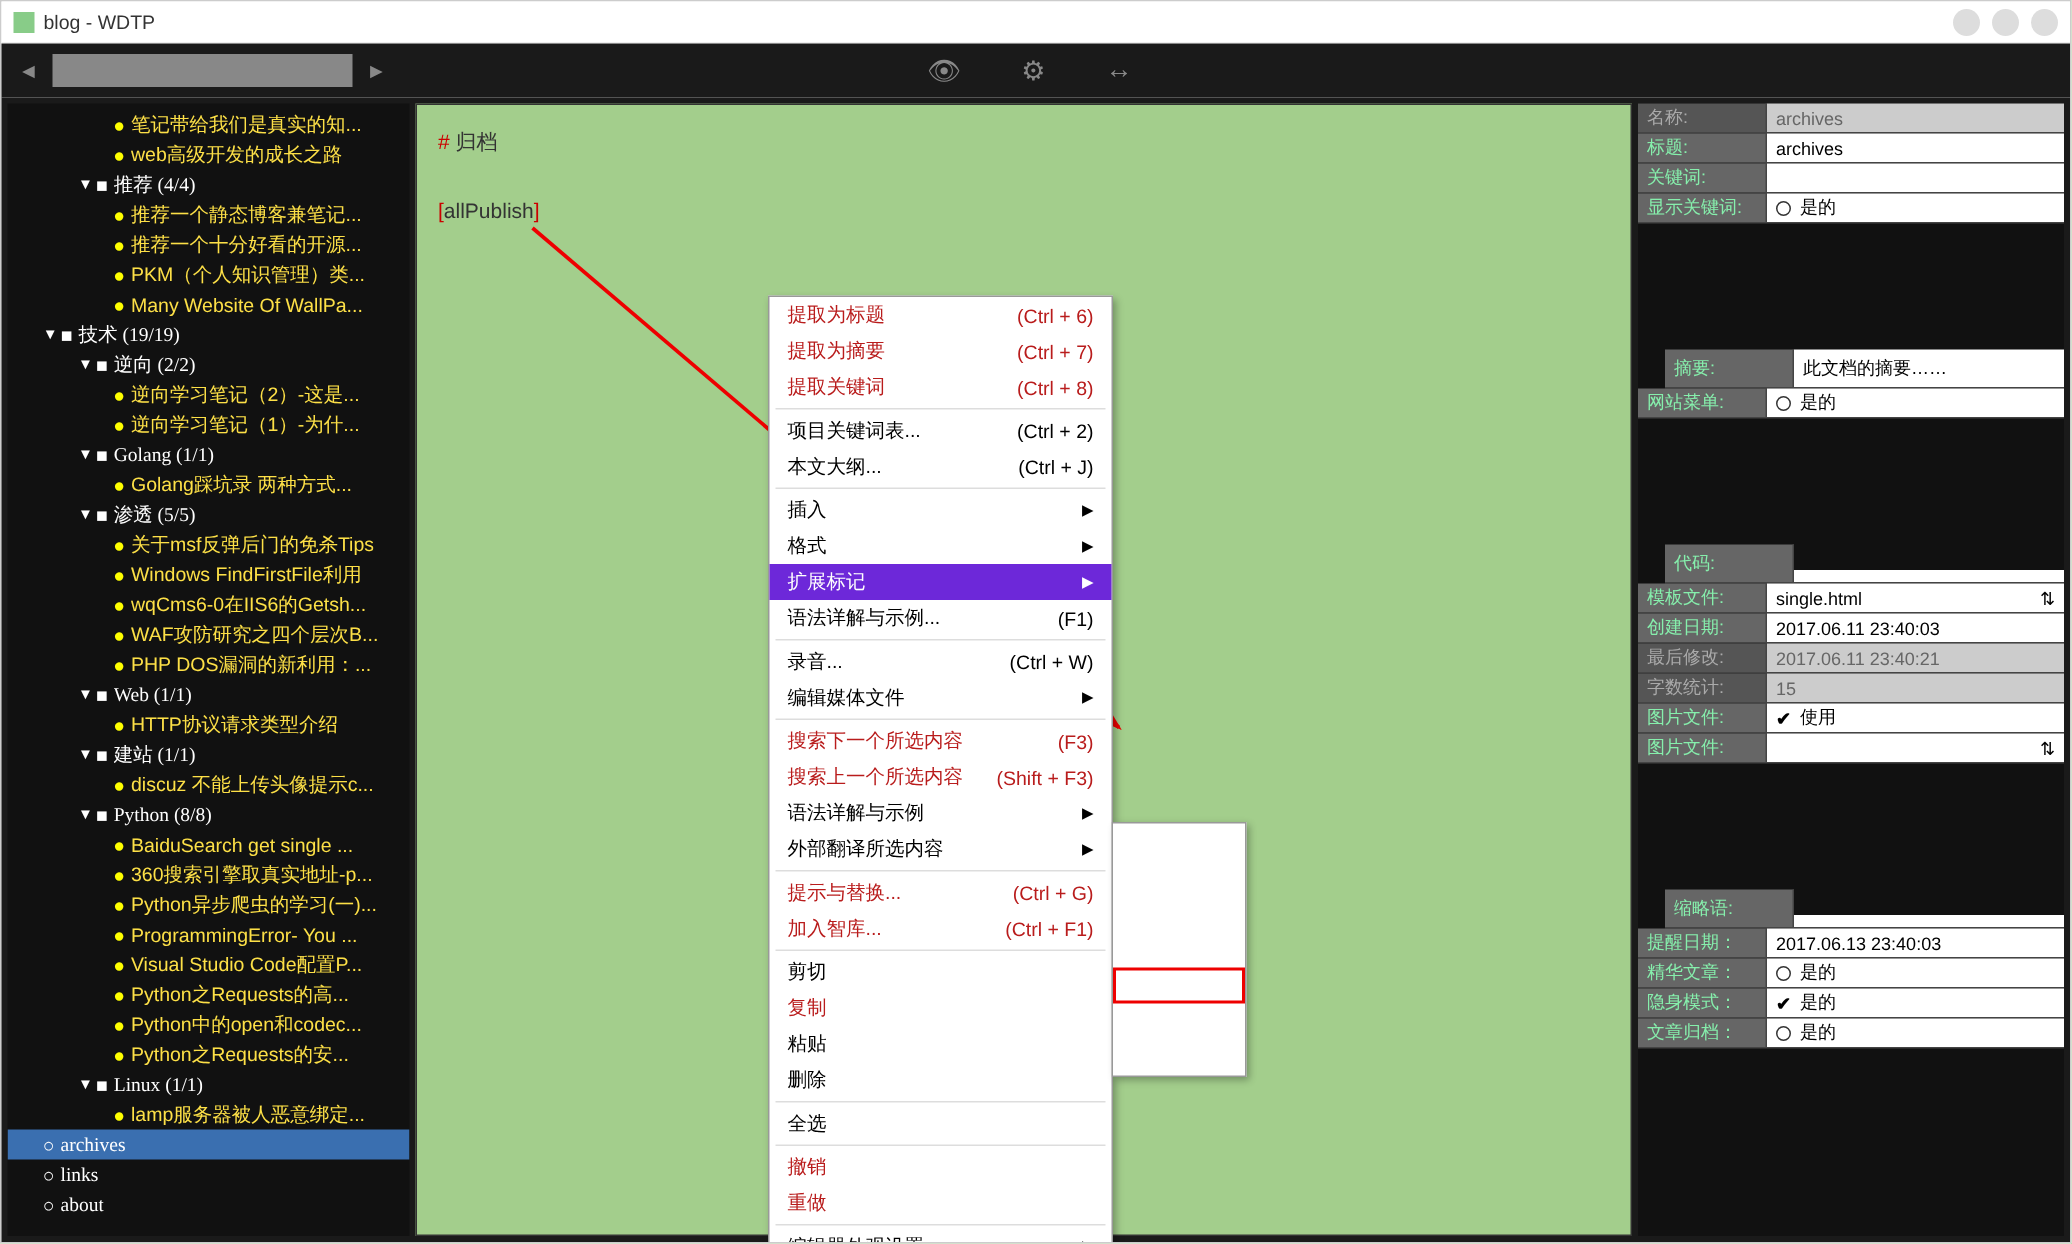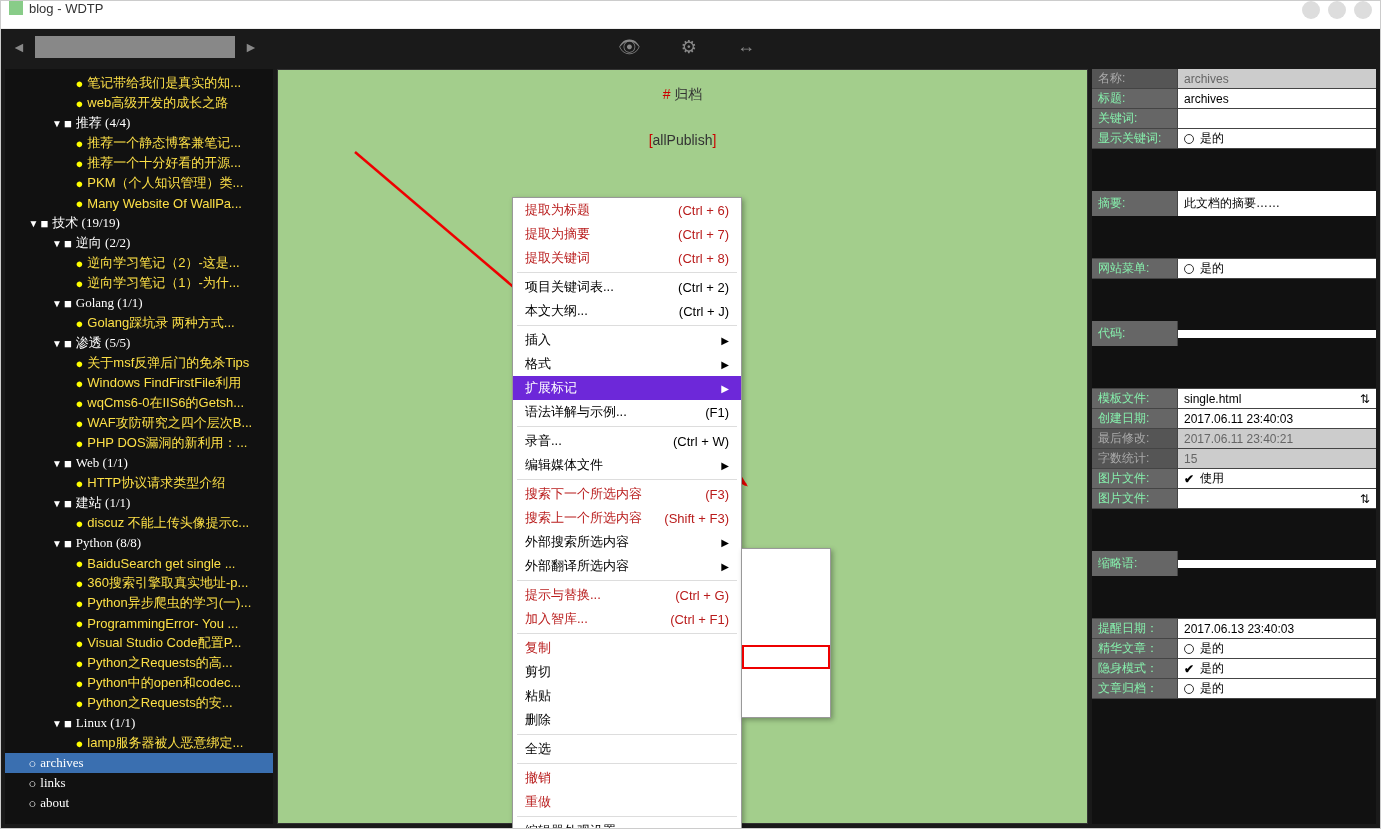--- a/index.html
+++ b/index.html
@@ -1,19 +1,19 @@
 <!DOCTYPE html>
 <html><head>
 <meta charset="utf-8">
 <style>
 * { box-sizing: border-box; margin: 0; padding: 0; font-family: "Microsoft YaHei", sans-serif; }
 body { background: #f0f0f0; width: 1381px; height: 829px; overflow: hidden; }
 
 .window { width: 1381px; height: 829px; background: #fff; display: flex; flex-direction: column; border: 1px solid #ccc; }
-.titlebar { height: 28px; display: flex; align-items: flex-start; padding: 0 8px; background: #fff; border-bottom: 1px solid #eee; }
+.titlebar { height: 28px; display: flex; align-items: center; padding: 0 8px; background: #fff; border-bottom: 1px solid #eee; }
 .titlebar-icon { width: 14px; height: 14px; background: #8c8; margin-right: 6px; }
 .titlebar-title { font-size: 13px; color: #333; flex: 1; }
 .winbtns { display: flex; gap: 8px; }
 .winbtn { width: 18px; height: 18px; border-radius: 50%; background: #ddd; }
 
 .toolbar { height: 36px; background: #1a1a1a; display: flex; align-items: center; padding: 0 8px; }
 .nav-btn { width: 20px; height: 20px; color: #888; display: flex; align-items: center; justify-content: center; font-size: 14px; cursor: pointer; }
 .search-box { width: 200px; height: 22px; background: #888; margin: 0 6px; border: none; }
 .toolbar-center { flex: 1; display: flex; justify-content: center; gap: 40px; }
 .tb-icon { color: #888; font-size: 18px; cursor: pointer; }
@@ -23,39 +23,39 @@
 .sidebar { width: 268px; background: #111; color: #fff; font-size: 13px; overflow-y: auto; padding: 4px 0; }
 .tree-item { display: flex; align-items: center; height: 20px; white-space: nowrap; overflow: hidden; text-overflow: ellipsis; cursor: pointer; }
 .tree-item.selected { background: #3a6fb0; }
 .tree-lines { display: inline-flex; color: #888; font-family: monospace; }
 .bullet-yellow { color: #ffff00; margin-right: 4px; }
 .bullet-white { color: #fff; margin-right: 4px; }
 .label-yellow { color: #fde047; overflow: hidden; text-overflow: ellipsis; }
 .label-white { color: #fff; overflow: hidden; text-overflow: ellipsis; font-family: Liberation Serif, serif; }
 .expander { color: #fff; margin-right: 2px; font-size: 10px; display: inline-block; width: 10px; }
 
-.editor { flex: 1; background: #a3ce8c; position: relative; border: 1px solid #333; padding: 16px 14px; font-size: 14px; color: #000; text-align: center; }
+.editor { flex: 1; background: #a3ce8c; position: relative; border: 1px solid #333; padding: 16px 14px; font-size: 14px; color: #000; }
 .hash { color: #c00; }
 .bracket { color: #c00; }
 .editor-text { color: #333; }
 
 .context-menu { position: absolute; background: #fff; border: 1px solid #999; box-shadow: 2px 2px 5px rgba(0,0,0,0.3); font-size: 13px; min-width: 230px; }
 .menu-item { height: 24px; display: flex; align-items: center; padding: 0 12px; cursor: pointer; position: relative; }
 .menu-item.disabled { color: #b91c1c; cursor: default; }
 .menu-item.highlighted { background: #6d28d9; color: #fff; }
 .menu-item .arrow { margin-left: auto; font-size: 10px; }
 .menu-sep { height: 1px; background: #ddd; margin: 2px 4px; }
 .menu-shortcut { margin-left: auto; color: inherit; }
 
 .submenu { position: absolute; left: 100%; top: 0; background: #fff; border: 1px solid #999; box-shadow: 2px 2px 5px rgba(0,0,0,0.3); min-width: 90px; }
 .submenu .menu-item.boxed { border: 2px solid #e00; }
 
 .properties { width: 284px; background: #111; display: flex; flex-direction: column; font-size: 12px; }
 .prop-row { display: flex; height: 20px; border-bottom: 1px solid #444; }
-.prop-row.tall { height: 110px; align-items: center; }
+.prop-row.tall { height: 110px; align-items: flex-end; margin-left: 18px; }
 .prop-label { width: 86px; background: #666; color: #86efac; padding: 4px 6px; border-right: 1px solid #444; display: flex; align-items: center; }
 .prop-label.disabled { background: #555; color: #aaa; }
 .prop-value { flex: 1; background: #fff; color: #000; padding: 4px 6px; display: flex; align-items: center; }
 .prop-value.disabled { background: #ccc; color: #666; }
 .prop-value.tall-val { align-items: flex-start; }
 .radio-dot { width: 10px; height: 10px; border: 1px solid #333; border-radius: 50%; margin-right: 6px; display: inline-block; }
 .check-mark { margin-right: 6px; font-weight: bold; }
 .prop-value select, .prop-value .sel { flex: 1; border: none; background: transparent; }
 .chev { margin-left: auto; }
 
@@ -379,42 +379,42 @@
           <div class="menu-sep"></div>
           <div class="menu-item disabled">
             <span>搜索下一个所选内容</span>
             <span class="menu-shortcut">&nbsp;&nbsp;(F3)</span>
           </div>
           <div class="menu-item disabled">
             <span>搜索上一个所选内容</span>
             <span class="menu-shortcut">&nbsp;&nbsp;(Shift + F3)</span>
           </div>
           <div class="menu-item">
-            <span>外部搜索所选内容</span>
+            <span>语法详解与示例</span>
             <span class="arrow">▶</span>
           </div>
           <div class="menu-item">
             <span>外部翻译所选内容</span>
             <span class="arrow">▶</span>
           </div>
           <div class="menu-sep"></div>
           <div class="menu-item disabled">
             <span>提示与替换...</span>
             <span class="menu-shortcut">&nbsp;&nbsp;(Ctrl + G)</span>
           </div>
           <div class="menu-item disabled">
             <span>加入智库...</span>
             <span class="menu-shortcut">&nbsp;&nbsp;(Ctrl + F1)</span>
           </div>
           <div class="menu-sep"></div>
+          <div class="menu-item">
+            <span>剪切</span>
+          </div>
           <div class="menu-item disabled">
             <span>复制</span>
-          </div>
-          <div class="menu-item">
-            <span>剪切</span>
           </div>
           <div class="menu-item">
             <span>粘贴</span>
           </div>
           <div class="menu-item">
             <span>删除</span>
           </div>
           <div class="menu-sep"></div>
           <div class="menu-item">
             <span>全选</span>

